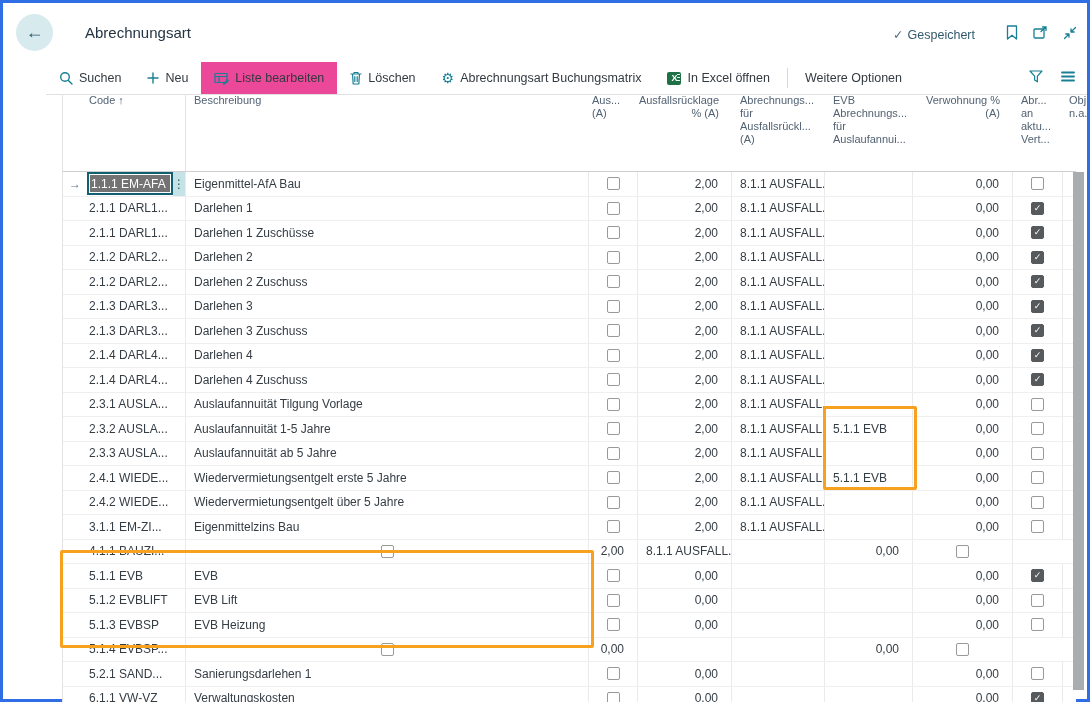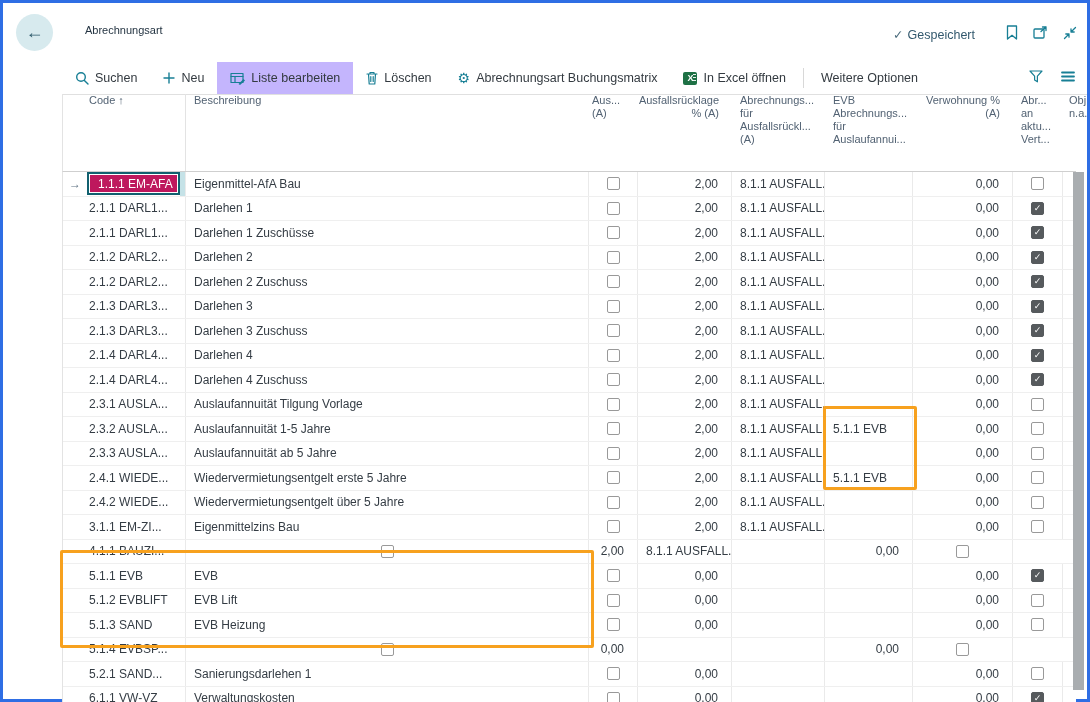--- a/index.html
+++ b/index.html
@@ -3,31 +3,31 @@
 <meta charset="utf-8">
 <style>
   html,body{margin:0;padding:0;width:1090px;height:702px;overflow:hidden;
     font-family:"Liberation Sans","DejaVu Sans",sans-serif;background:#fff;}
   .frame{position:absolute;inset:0;border:3px solid #2f6ee4;background:#fff;}
 
   
   .titlebar{position:absolute;left:0;right:0;top:0;height:59px;background:#fff;}
   .back-btn{position:absolute;left:13px;top:11px;width:37px;height:37px;border-radius:50%;
     background:#d7eaee;color:#2d5a6b;font-size:18px;display:flex;align-items:center;justify-content:center;cursor:pointer;}
-  .page-title{position:absolute;left:82px;top:21px;font-size:11px;color:#243442;}
+  .page-title{position:absolute;left:82px;top:21px;font-size:15px;color:#243442;}
   .save-status{position:absolute;right:112px;top:24px;font-size:12.5px;color:#33596e;display:flex;gap:4px;align-items:center;}
   .tb-icons{position:absolute;right:10px;top:22px;display:flex;gap:15px;align-items:center;color:#187f95;}
   .tb-icons svg{display:block;}
 
   
-  .toolbar{position:absolute;left:59px;right:0;top:59px;height:32px;border-bottom:1px solid #e0e0e0;
+  .toolbar{position:absolute;left:43px;right:0;top:59px;height:32px;border-bottom:1px solid #e0e0e0;
     display:flex;align-items:stretch;font-size:12.5px;color:#333a40;}
   .tb-item{display:flex;align-items:center;gap:6px;padding:0 13px;cursor:pointer;white-space:nowrap;}
   .tb-item .ic{color:#187f95;display:flex;align-items:center;}
-  .tb-item.active{background:#c4b5fd;}
+  .tb-item.active{background:#ec4899;}
   .tb-sep{width:1px;background:#d8d8d8;margin:6px 4px;}
   .tb-right{margin-left:auto;display:flex;align-items:center;gap:18px;padding-right:12px;color:#187f95;}
   .gear-glyph{font-size:14px;line-height:1;color:#187f95;}
   .xl-icon{width:14px;height:13px;background:#1e7145;border-radius:2px;color:#fff;font-size:9px;font-weight:bold;
     display:flex;align-items:center;justify-content:center;position:relative;}
   .xl-icon i{position:absolute;right:1px;top:2px;width:3px;height:9px;
     background:repeating-linear-gradient(#fff 0 1px,#1e7145 1px 3px);opacity:.9;}
 
   
   .grid-cols{display:grid;grid-template-columns:123px 403px 49px 94px 93px 88px 100px 50px 13px;}
@@ -39,22 +39,22 @@
   .tbody{position:absolute;left:59px;top:169px;border-left:1px solid #e3e3e3;}
   .row{height:23.5px;border-bottom:1px solid #efefef;background:#fff;font-size:12px;color:#343c44;}
   .cell{display:flex;align-items:center;border-right:1px solid #eaeaea;overflow:hidden;white-space:nowrap;cursor:default;}
   .cell.txt{padding-left:8px;}
   .cell.num{justify-content:flex-end;padding-right:13px;}
   .cell.center{justify-content:center;}
   .cell.obj{border-right:none;}
   .code-cell{padding:0;}
   .arrow{width:24px;text-align:center;color:#5f7283;font-size:12px;flex:none;}
   .code-text{flex:1;padding-left:2px;display:flex;align-items:center;height:100%;}
-  .row.selected .code-text{flex:none;width:78px;margin:1px 0;height:19px;background:#be185d;color:#fff;
-    border:2px solid #11606f;box-shadow:inset 0 0 0 1px #fff;font-weight:500;padding:0 2px 0 9px;}
+  .row.selected .code-text{flex:none;width:78px;margin:1px 0;height:19px;background:#737373;color:#fff;
+    border:2px solid #11606f;box-shadow:inset 0 0 0 1px #fff;font-weight:500;padding:0 2px 0 2px;}
   .row-menu{width:19px;height:100%;margin-left:auto;background:#c5e2e7;color:#27606e;
     display:flex;align-items:center;justify-content:center;font-size:12px;cursor:pointer;}
   .cb{width:13px;height:13px;box-sizing:border-box;border:1px solid #999;border-radius:2px;background:#fff;
     font-size:9px;line-height:11px;text-align:center;color:#fff;cursor:pointer;}
   .cb.checked{background:#565a5d;border-color:#565a5d;}
 
   
   .vscroll{position:absolute;left:1070px;top:169px;width:11px;height:518px;background:#f1f1f1;}
   .vscroll .thumb{position:absolute;inset:0;background:#a9adb0;}
 
@@ -565,21 +565,21 @@
     <div class="cell num">0,00</div>
     <div class="cell center">
           <span class="cb"></span>
         </div>
     <div class="cell obj"></div>
   </div>
 
   <div class="row grid-cols">
     <div class="cell code-cell">
       <span class="arrow"></span>
-      <span class="code-text">5.1.3 SAND</span>
+      <span class="code-text">5.1.3 EVBSP</span>
 
     </div>
     <div class="cell txt">EVB Heizung</div>
     <div class="cell center">
           <span class="cb"></span>
         </div>
     <div class="cell num">0,00</div>
     <div class="cell txt"></div>
     <div class="cell txt"></div>
     <div class="cell num">0,00</div>

